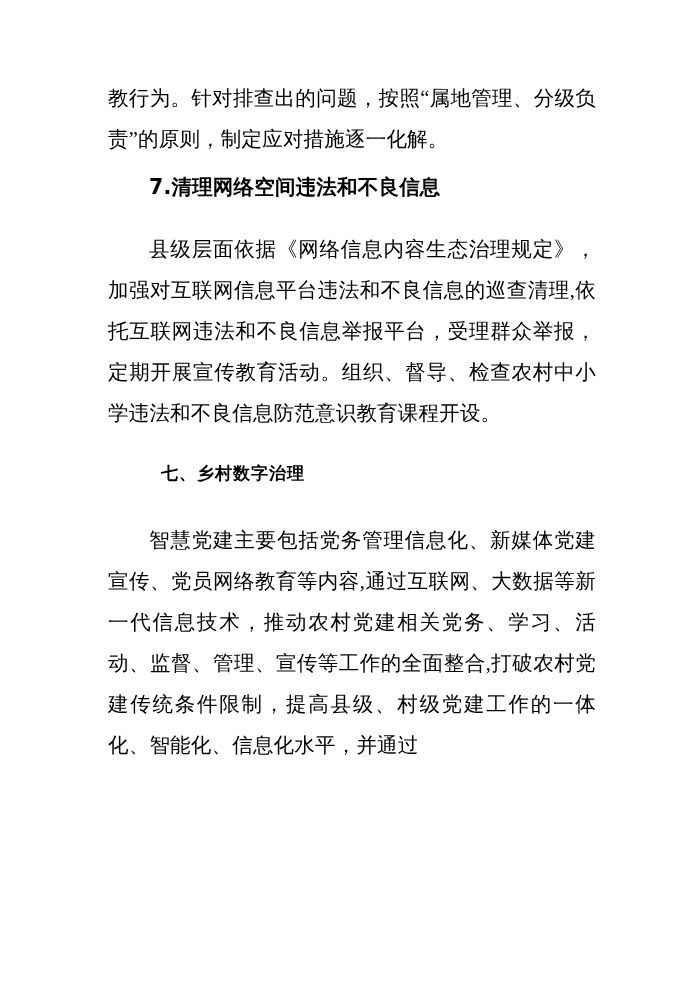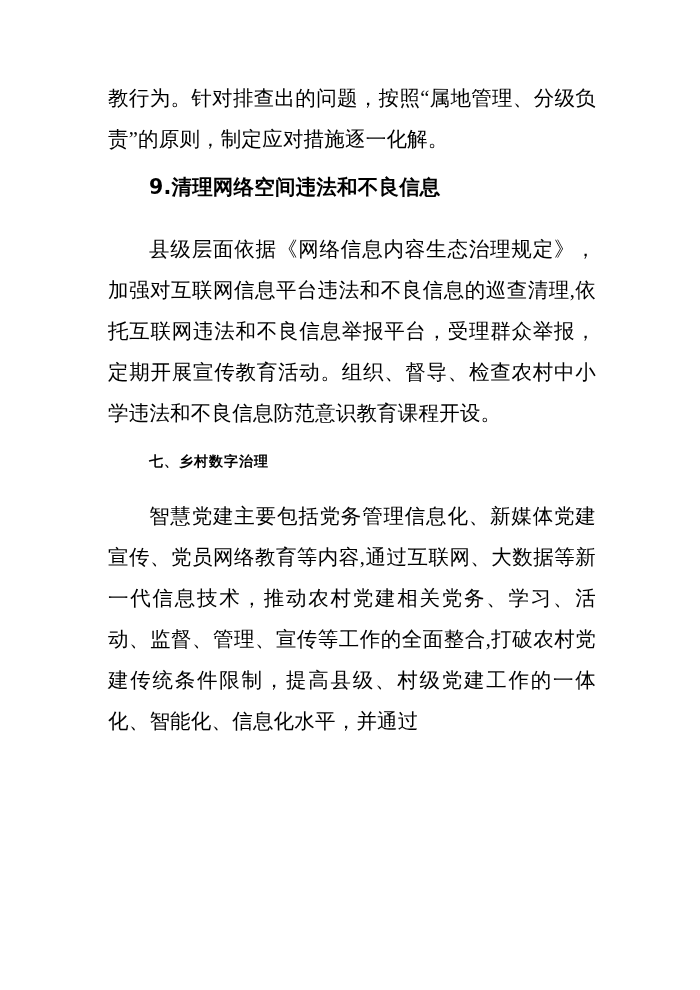--- a/index.html
+++ b/index.html
@@ -42,23 +42,23 @@
   .heading {
     font-size: 20.5px;
     line-height: 41px;
     margin: 0;
     font-weight: bold;
     font-family: "DejaVu Sans", "Liberation Sans", sans-serif;
     text-indent: 41px;
     letter-spacing: 0.2px;
   }
   .heading-2 {
-    font-size: 14px;
+    font-size: 17px;
     line-height: 41px;
-    margin: 0;
+    margin: 12px;
     font-weight: bold;
     font-family: "DejaVu Sans", "Liberation Sans", sans-serif;
     text-indent: 41px;
     letter-spacing: 1px;
   }
   .spacer {
     height: 7px;
   }
   .page-number {
     position: absolute;
@@ -74,21 +74,21 @@
 </head>
 <body>
 
 <div class="page">
   <div class="content">
 
     <p class="para noindent">教行为。针对排查出的问题，按照“属地管理、分级负责”的原则，制定应对措施逐一化解。</p>
 
     <div class="spacer"></div>
 
-    <p class="heading">9.清理网络空间违法和不良信息</p>
+    <p class="heading">7.清理网络空间违法和不良信息</p>
 
     <div class="spacer"></div>
 
 
     <div class="spacer"></div>
 
 
     <div class="spacer"></div>
 
     <p class="para indent">县级层面依据《网络信息内容生态治理规定》，加强对互联网信息平台违法和不良信息的巡查清理,依托互联网违法和不良信息举报平台，受理群众举报，定期开展宣传教育活动。组织、督导、检查农村中小学违法和不良信息防范意识教育课程开设。</p>

